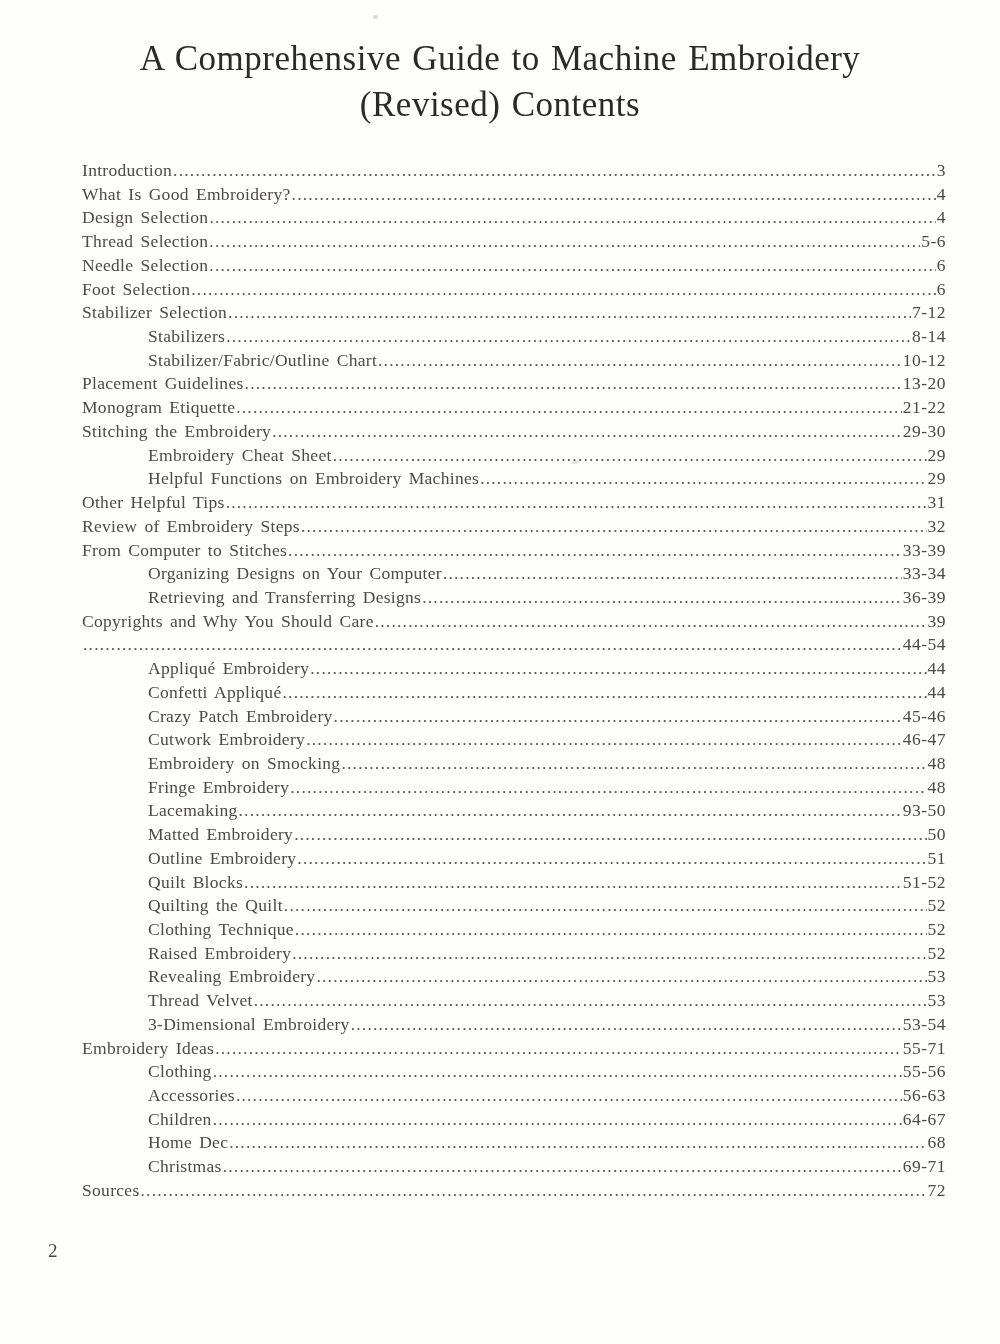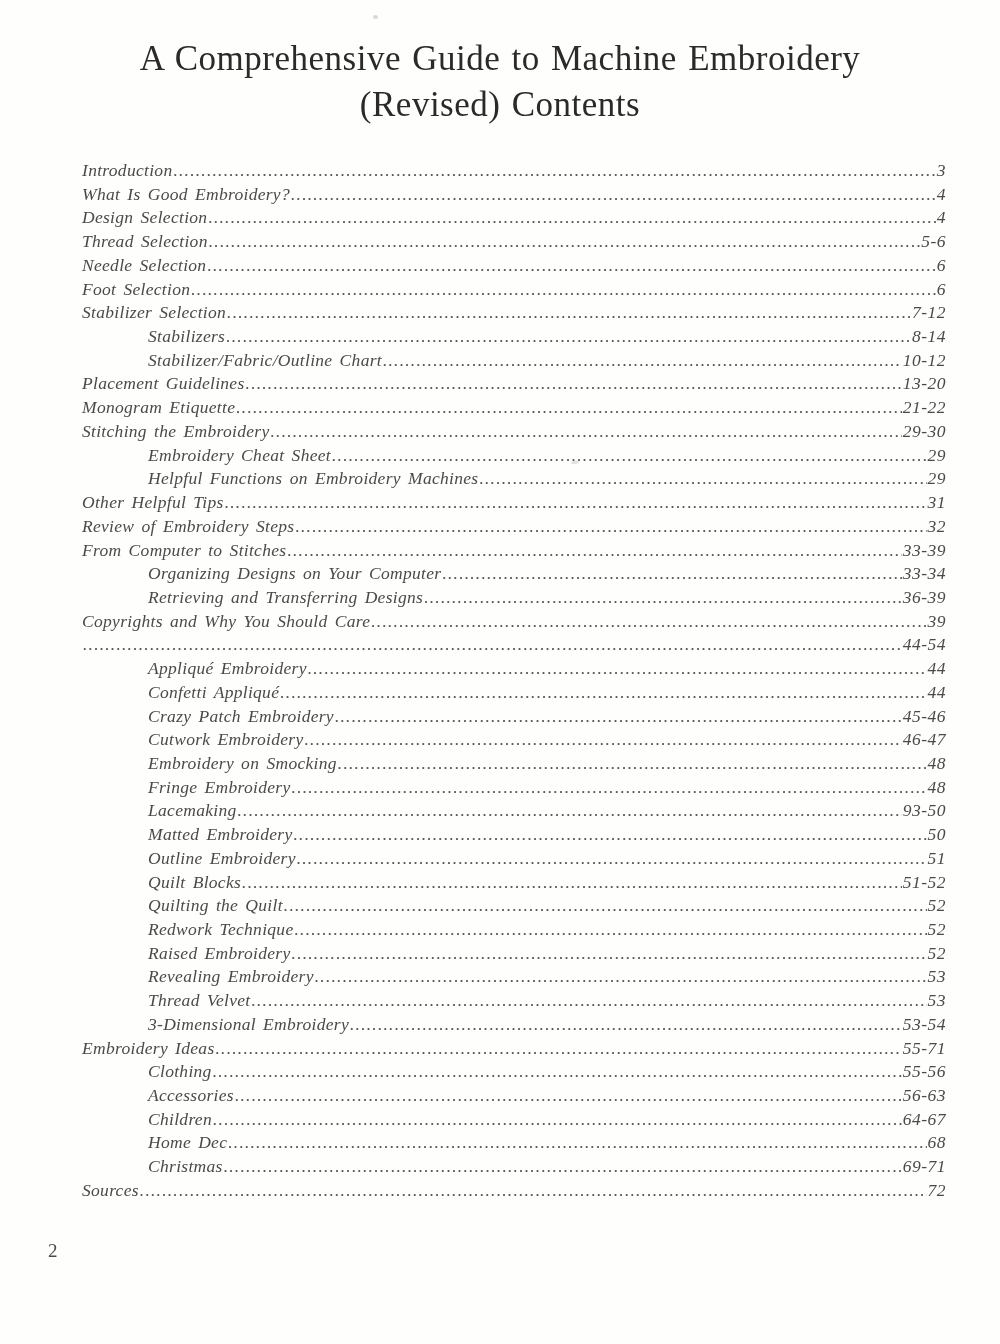--- a/index.html
+++ b/index.html
@@ -39,21 +39,20 @@
     color: #4c4a47;
     font-size: 17.5px;
     word-spacing: 2.5px;
   }
   .row {
     display: flex;
     align-items: baseline;
     height: 23.72px;
     line-height: 23.72px;
     white-space: nowrap;
-    font-style: italic;
   }
   .row.sub .label {
     margin-left: 66px;
   }
   .label {
     flex: 0 0 auto;
     letter-spacing: 0.3px;
   }
   .dots {
     flex: 1 1 auto;
@@ -258,21 +257,21 @@
     <span class="label">Quilt Blocks</span>
     <span class="dots"></span>
     <span class="pg">51-52</span>
   </div>
       <div class="row sub">
     <span class="label">Quilting the Quilt</span>
     <span class="dots"></span>
     <span class="pg">52</span>
   </div>
       <div class="row sub">
-    <span class="label">Redwork Technique</span>
+    <span class="label">Clothing Technique</span>
     <span class="dots"></span>
     <span class="pg">52</span>
   </div>
       <div class="row sub">
     <span class="label">Raised Embroidery</span>
     <span class="dots"></span>
     <span class="pg">52</span>
   </div>
       <div class="row sub">
     <span class="label">Revealing Embroidery</span>

